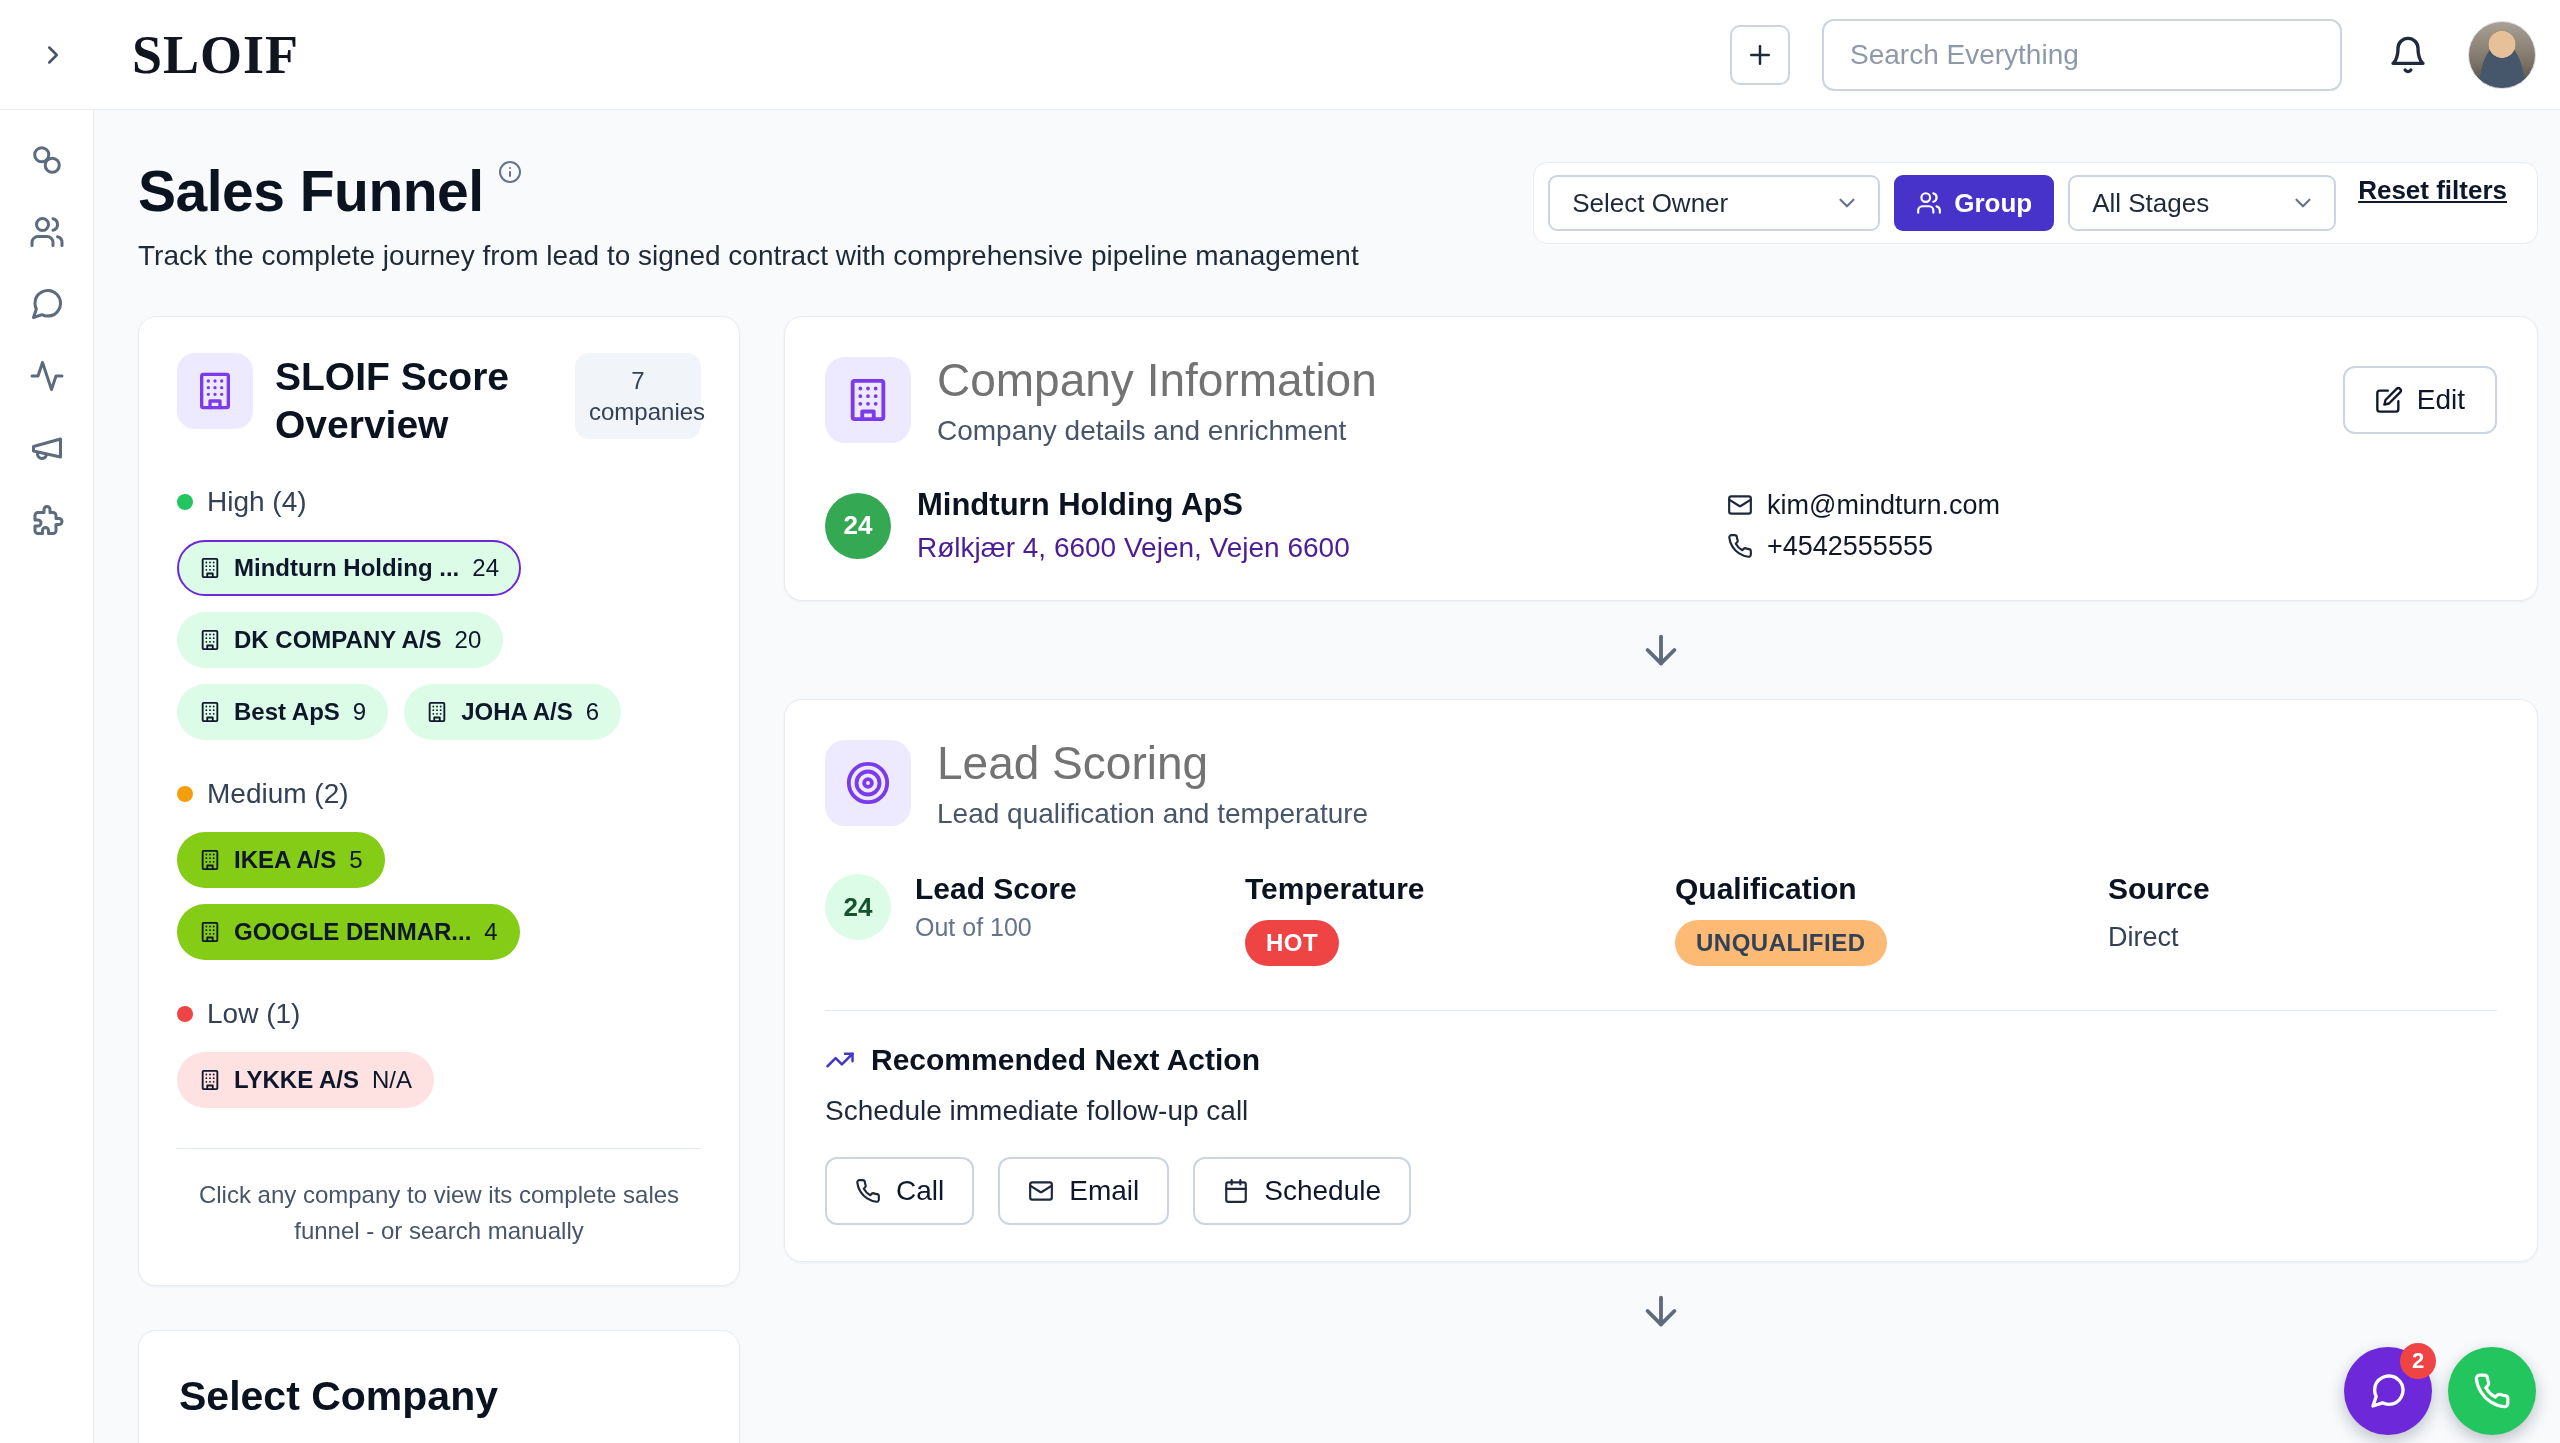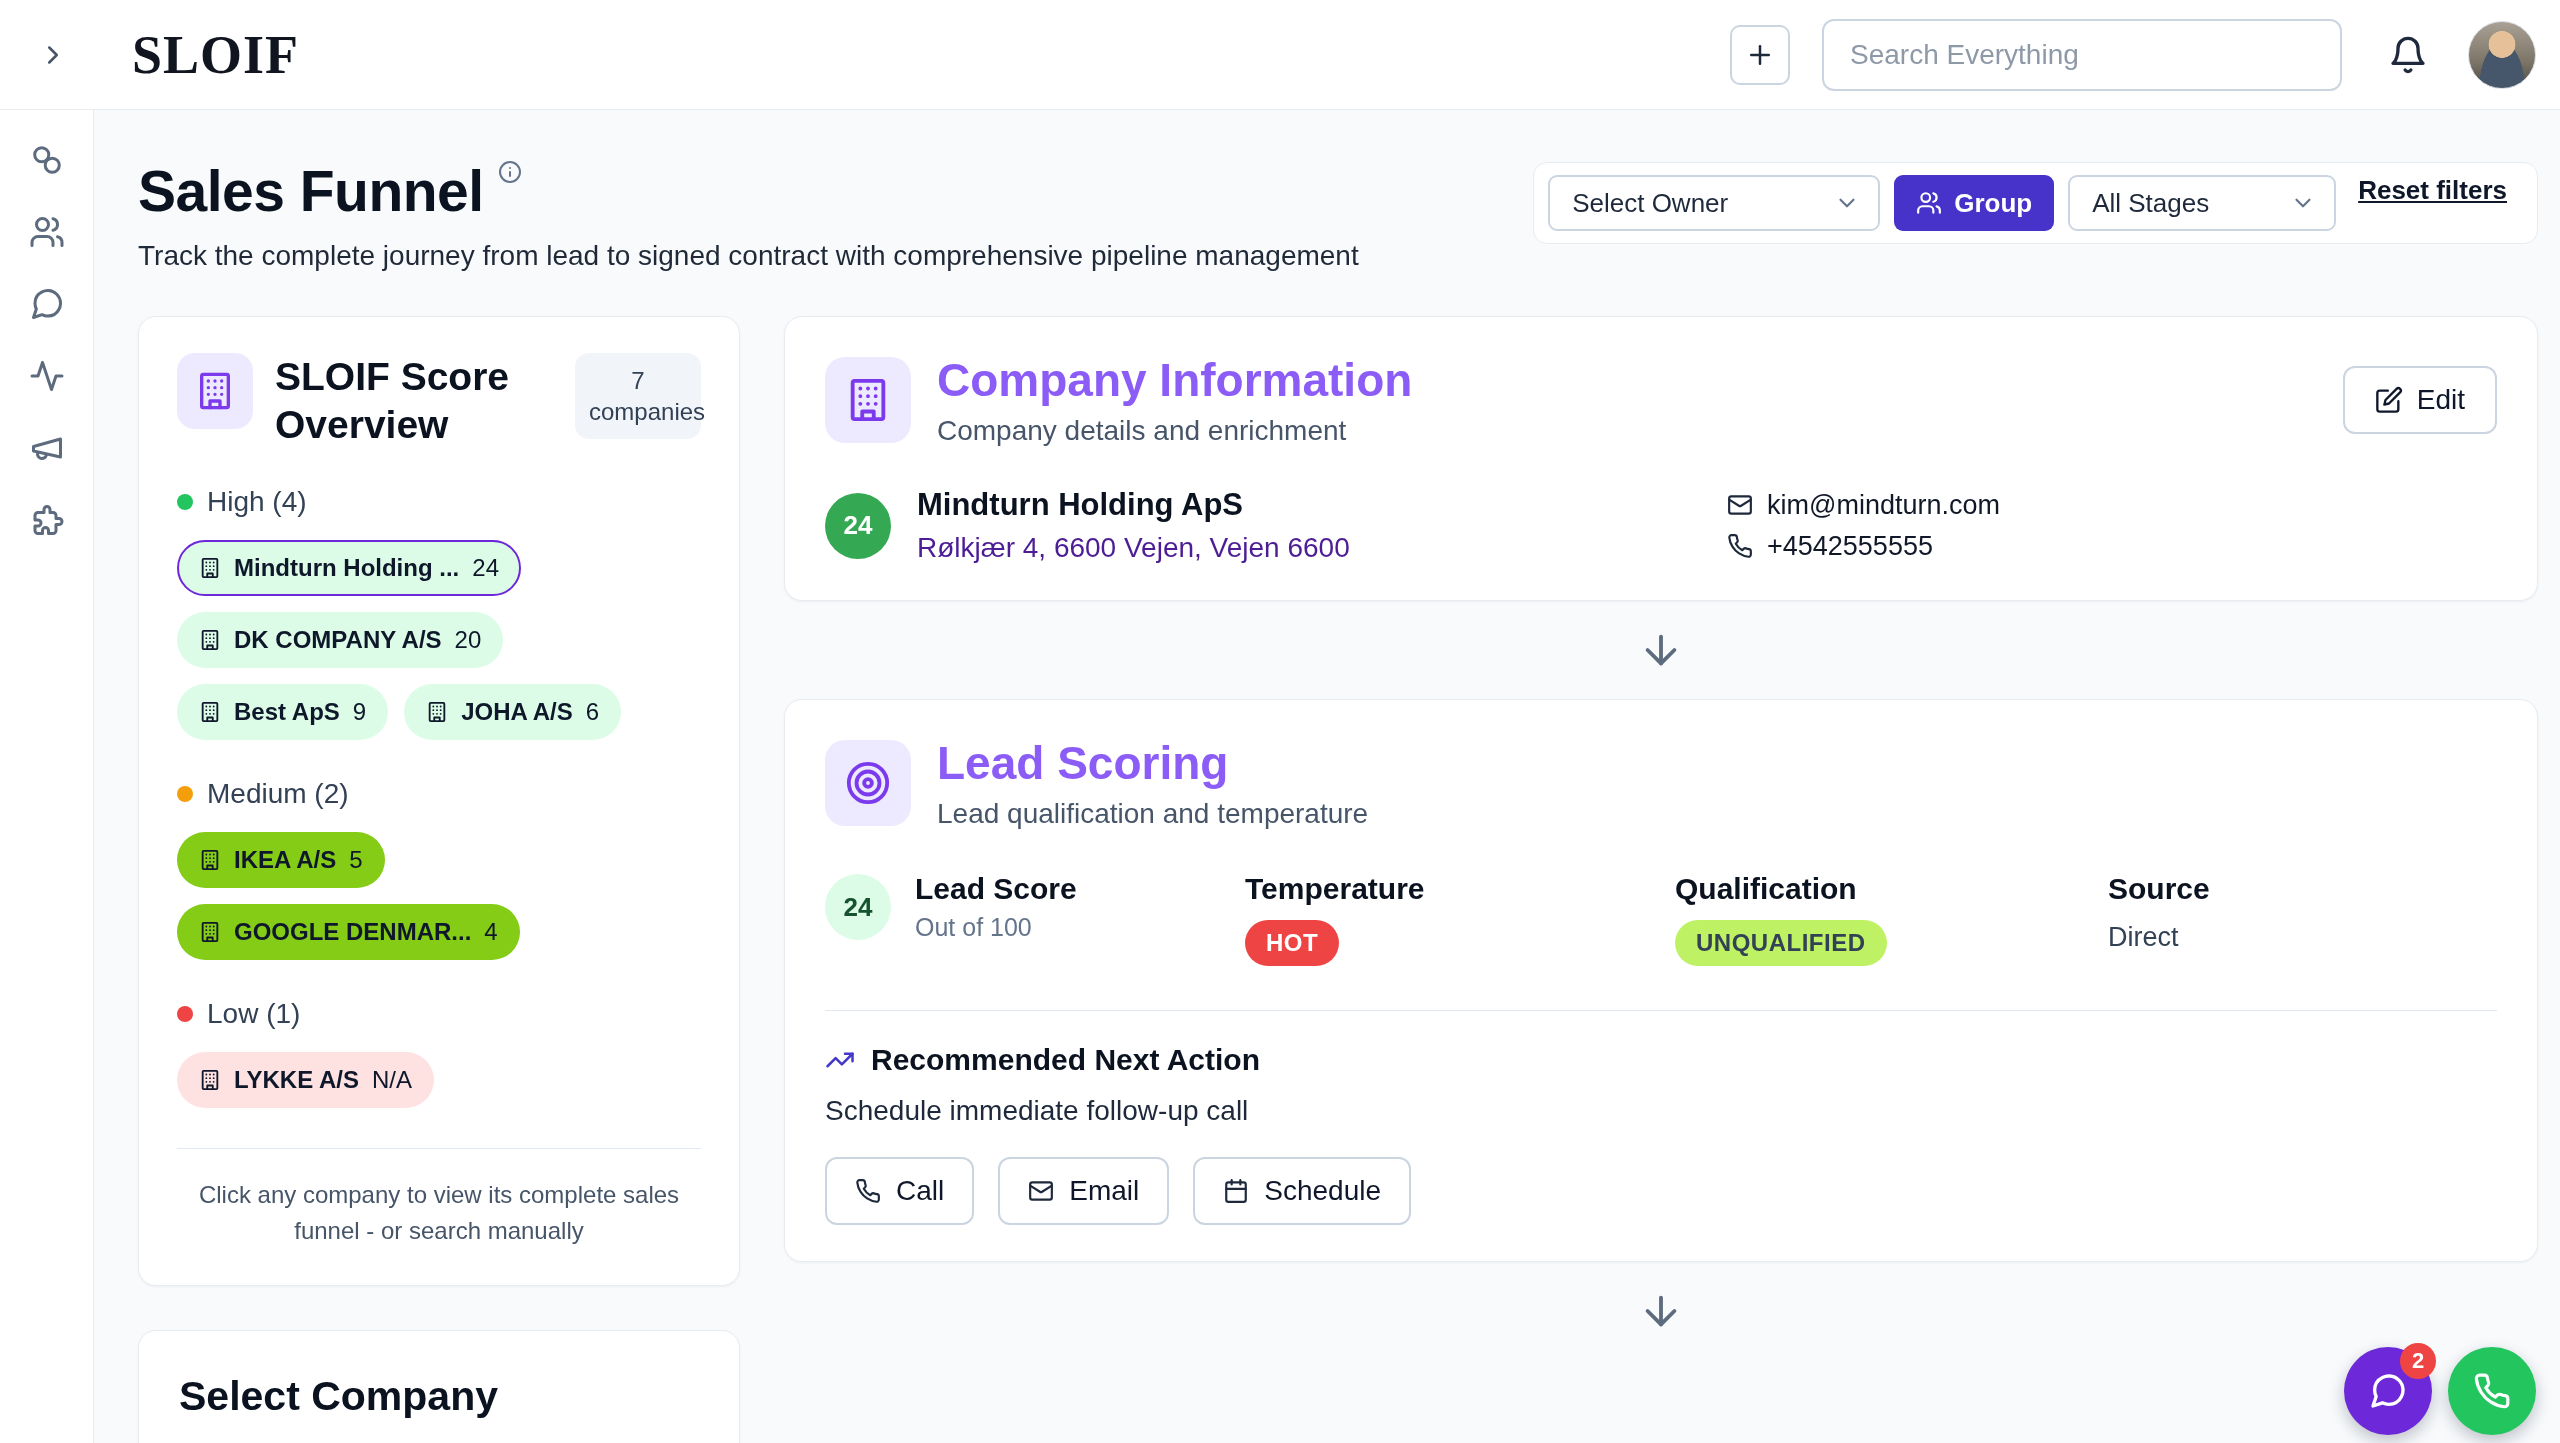--- a/index.html
+++ b/index.html
@@ -74,21 +74,21 @@
   .score-hint { font-size:24px; color:#475569; text-align:center; line-height:1.5; max-width:530px; margin:0 auto; }
 
   .select-card { margin-top:44px; padding:42px 40px; min-height:230px; }
   .select-title { font-size:41px; font-weight:700; color:#0b1220; }
 
   
   .right-col { flex:1; display:flex; flex-direction:column; }
   .sec-card { padding:36px 40px; }
   .sec-head { display:flex; align-items:center; gap:26px; }
   .sec-titles { }
-  .sec-title { font-size:46px; font-weight:700; color:#8b5cf6; }
+  .sec-title { font-size:46px; font-weight:400; color:#737373; }
   .sec-sub { font-size:28px; color:#475569; margin-top:8px; }
   .edit-btn { margin-left:auto; display:flex; align-items:center; gap:14px; background:#fff; border:2px solid #cbd5e1; border-radius:12px; padding:16px 30px; font-size:28px; color:#0f172a; cursor:pointer; }
 
   .company-row { display:flex; align-items:center; margin-top:40px; }
   .score-circle { width:66px; height:66px; border-radius:50%; background:#34a853; color:#fff; font-size:26px; font-weight:700; display:flex; align-items:center; justify-content:center; flex:none; }
   .score-circle.light { background:#dcfce7; color:#14532d; }
   .company-id { margin-left:26px; }
   .company-name { font-size:31px; font-weight:700; color:#0b1220; }
   .company-address { font-size:28px; color:#4c1d95; margin-top:9px; }
   .contact-block { width:770px; margin-left:auto; }
@@ -100,21 +100,21 @@
 
   .stats-row { display:flex; align-items:flex-start; margin-top:42px; }
   .stat-score { display:flex; align-items:center; gap:24px; width:420px; flex:none; }
   .stat-main { font-size:30px; font-weight:600; color:#0b1220; }
   .stat-sub { font-size:25px; color:#64748b; margin-top:7px; }
   .stat-col { flex:none; }
   .stat-temp { width:430px; } .stat-qual { width:433px; }
   .stat-label { font-size:30px; font-weight:600; color:#0b1220; }
   .badge { display:inline-flex; align-items:center; border-radius:999px; font-size:24px; font-weight:700; padding:9px 21px; margin-top:14px; }
   .badge-hot { background:#ef4444; color:#fff; letter-spacing:0.5px; }
-  .badge-unq { background:#bef264; color:#334155; letter-spacing:0.5px; }
+  .badge-unq { background:#fdba74; color:#334155; letter-spacing:0.5px; }
   .stat-value { font-size:27px; color:#334155; margin-top:16px; }
 
   .lead-divider { border:none; border-top:1px solid #e2e8f0; margin:44px 0 32px; }
   .next-head { display:flex; align-items:center; gap:16px; }
   .next-head .ic { color:#4338ca; }
   .next-title { font-size:30px; font-weight:600; color:#0b1220; }
   .next-text { font-size:28px; color:#1e293b; margin-top:18px; }
   .actions-row { display:flex; gap:24px; margin-top:30px; }
   .action-btn { display:flex; align-items:center; gap:15px; background:#fff; border:2px solid #cbd5e1; border-radius:12px; padding:16px 28px; font-size:28px; color:#0f172a; cursor:pointer; }
   .action-btn .ic { color:#1e293b; }

